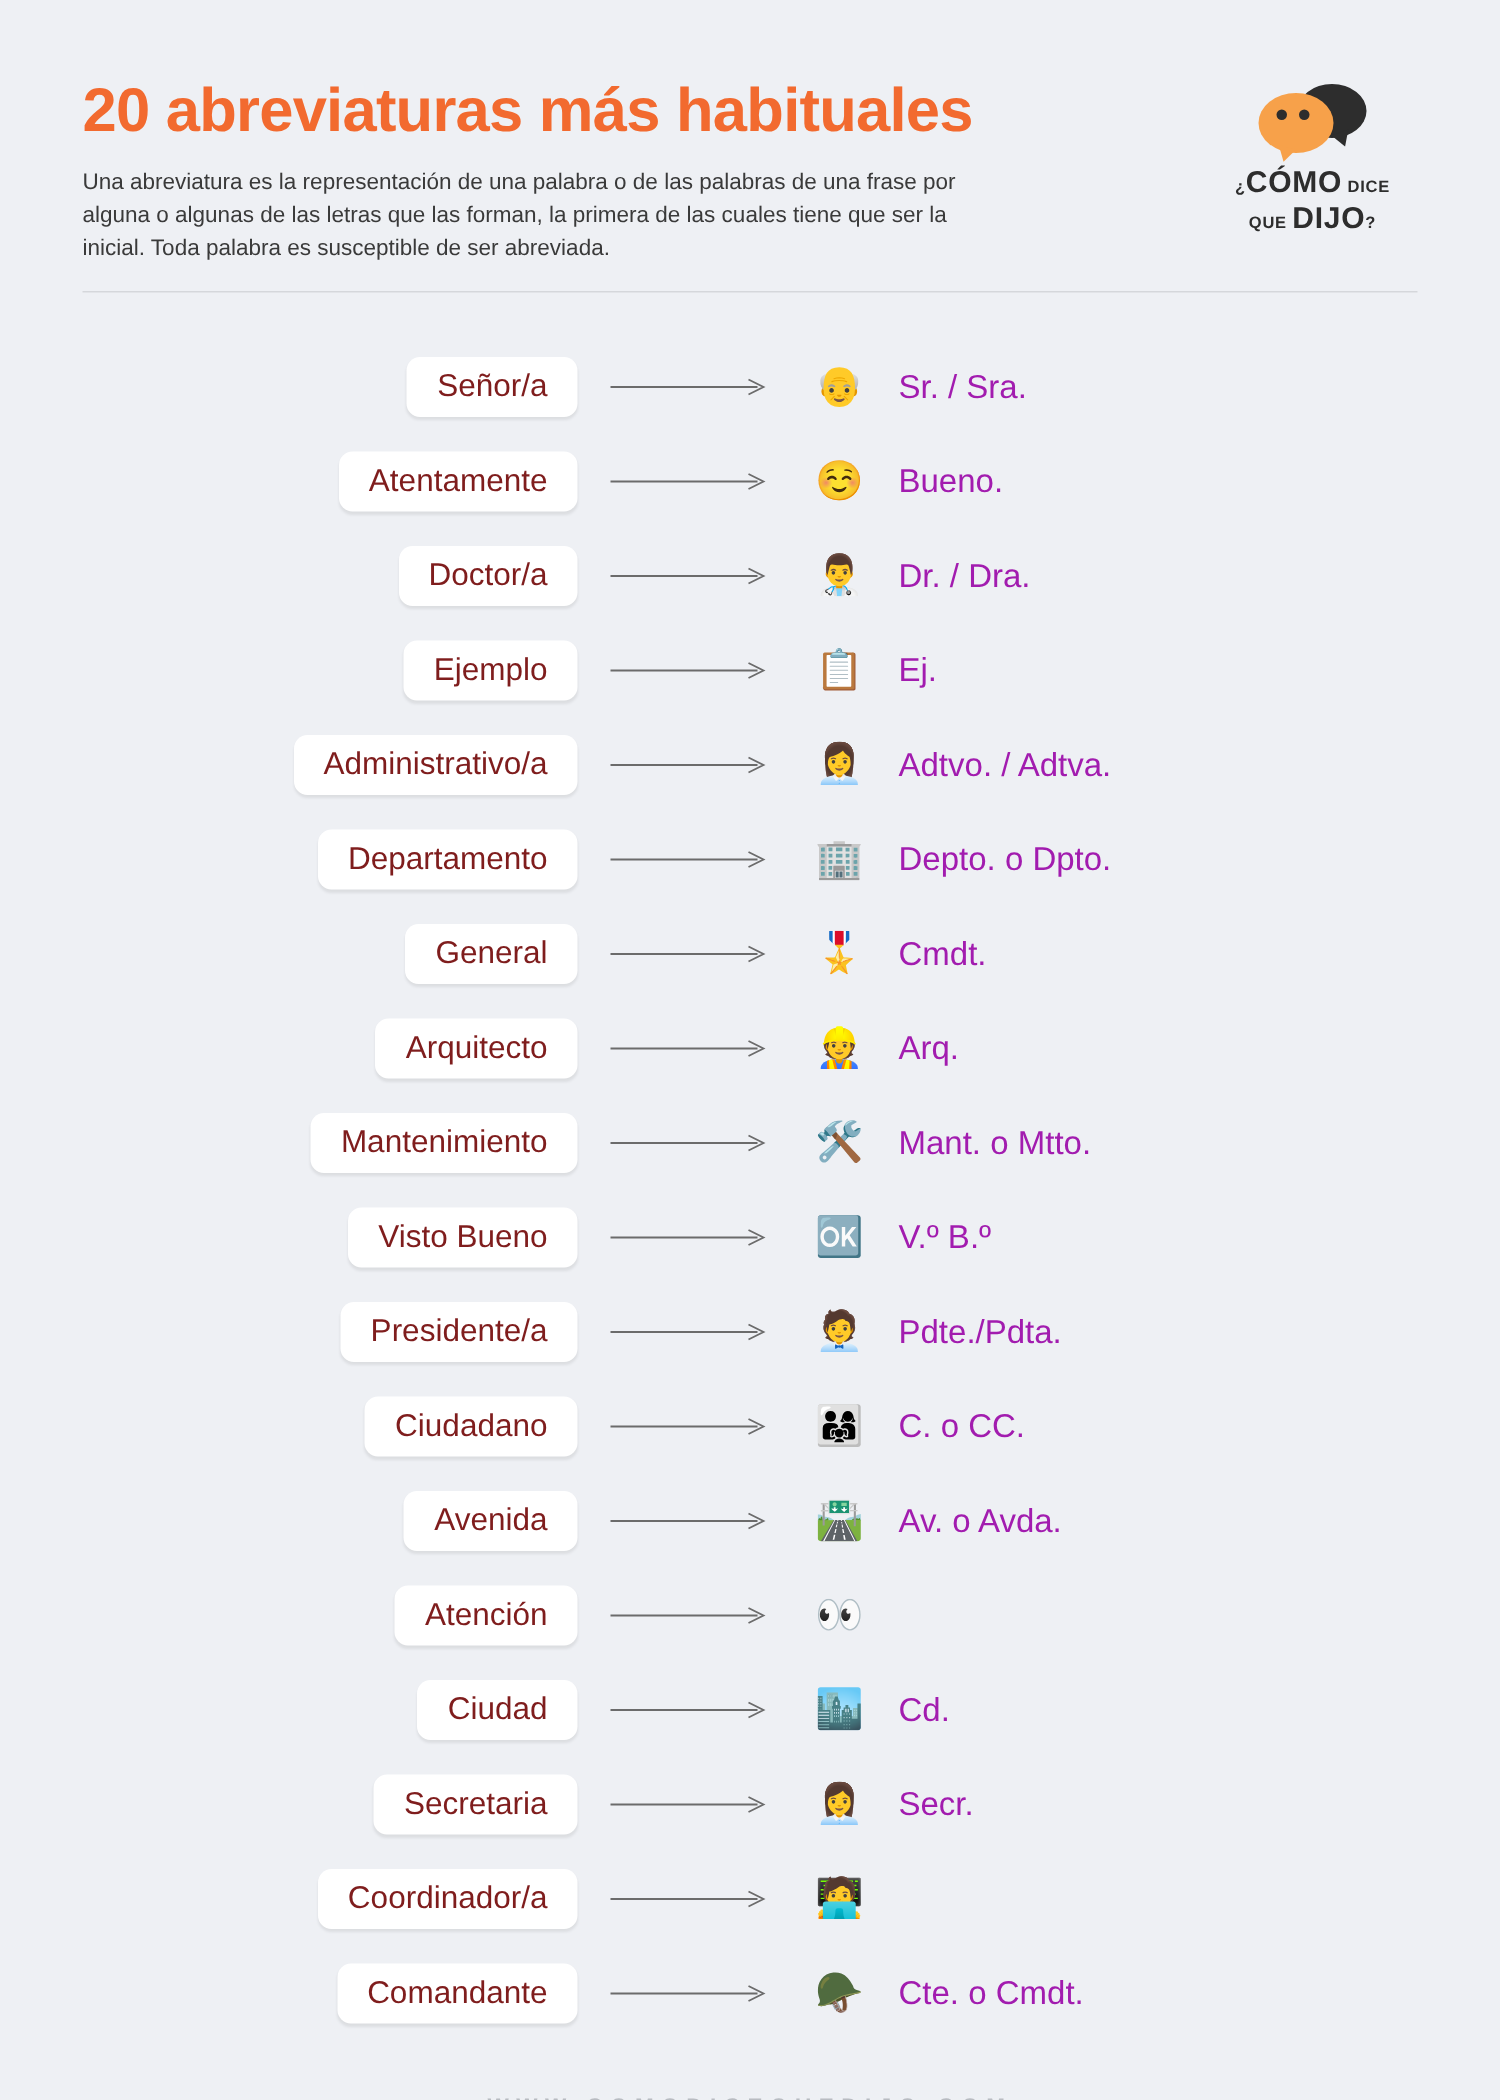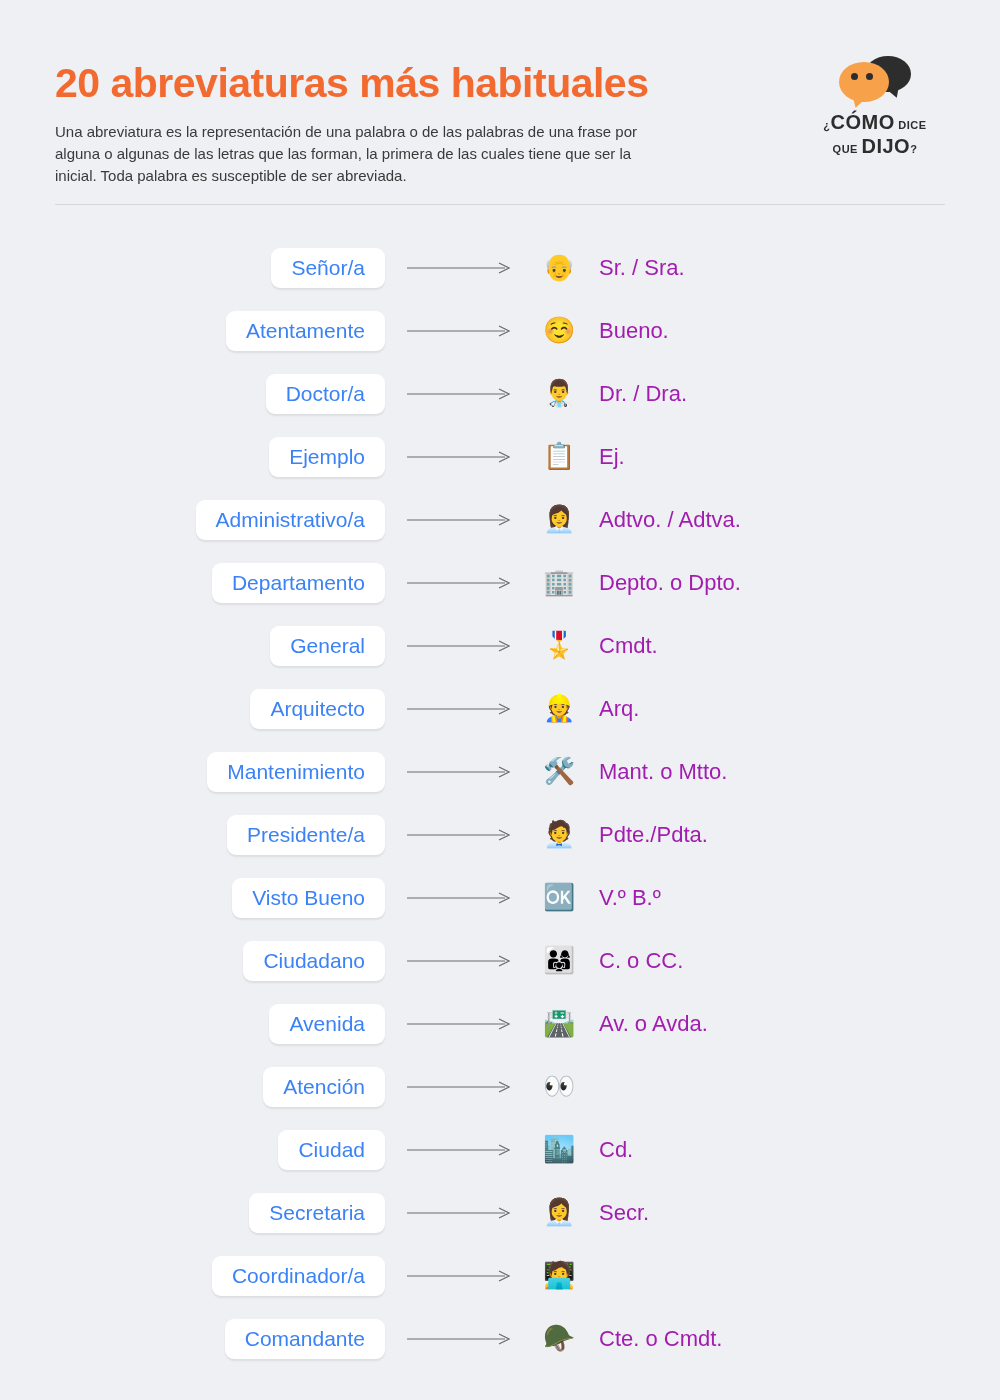--- a/index.html
+++ b/index.html
@@ -18,21 +18,20 @@
   .header {
     display: flex;
     justify-content: space-between;
     align-items: flex-start;
     border-bottom: 1px solid #d5d7db;
     padding-bottom: 18px;
     margin-bottom: 35px;
   }
   .header-left {
     flex: 1;
-    margin-top: 10px;
   }
   h1 {
     color: #f26a2f;
     font-size: 41px;
     font-weight: 700;
     margin-bottom: 14px;
     letter-spacing: -0.5px;
   }
   .subtitle {
     font-size: 15px;
@@ -133,21 +132,21 @@
   .word-col {
     width: 300px;
     text-align: right;
   }
   .word-pill {
     display: inline-block;
     background: #fff;
     border-radius: 9px;
     padding: 8px 20px;
     font-size: 21px;
-    color: #3b82f6;
+    color: #7f1d1d;
     box-shadow: 0 2px 2px rgba(0,0,0,0.08);
   }
   .arrow-col {
     width: 150px;
     display: flex;
     justify-content: center;
     align-items: center;
   }
   .arrow {
     width: 110px;
@@ -301,40 +300,40 @@
       <div class="arrow-col">
         <div class="arrow"><svg viewBox="0 0 110 16">
             <line x1="2" y1="8" x2="100" y2="8" stroke="#6b6b6b" stroke-width="1.2"></line>
             <polyline points="94,3 104,8 94,13" fill="none" stroke="#6b6b6b" stroke-width="1.2"></polyline>
           </svg></div>
       </div>
       <div class="emoji-col">🛠️</div>
       <div class="abbr-col">Mant. o Mtto.</div>
     </div>
     <div class="row">
+      <div class="word-col"><span class="word-pill">Visto Bueno</span></div>
+      <div class="arrow-col">
+        <div class="arrow"><svg viewBox="0 0 110 16">
+            <line x1="2" y1="8" x2="100" y2="8" stroke="#6b6b6b" stroke-width="1.2"></line>
+            <polyline points="94,3 104,8 94,13" fill="none" stroke="#6b6b6b" stroke-width="1.2"></polyline>
+          </svg></div>
+      </div>
+      <div class="emoji-col">🆗</div>
+      <div class="abbr-col">V.º B.º</div>
+    </div>
+    <div class="row">
       <div class="word-col"><span class="word-pill">Presidente/a</span></div>
       <div class="arrow-col">
         <div class="arrow"><svg viewBox="0 0 110 16">
             <line x1="2" y1="8" x2="100" y2="8" stroke="#6b6b6b" stroke-width="1.2"></line>
             <polyline points="94,3 104,8 94,13" fill="none" stroke="#6b6b6b" stroke-width="1.2"></polyline>
           </svg></div>
       </div>
       <div class="emoji-col">🧑‍💼</div>
       <div class="abbr-col">Pdte./Pdta.</div>
-    </div>
-    <div class="row">
-      <div class="word-col"><span class="word-pill">Visto Bueno</span></div>
-      <div class="arrow-col">
-        <div class="arrow"><svg viewBox="0 0 110 16">
-            <line x1="2" y1="8" x2="100" y2="8" stroke="#6b6b6b" stroke-width="1.2"></line>
-            <polyline points="94,3 104,8 94,13" fill="none" stroke="#6b6b6b" stroke-width="1.2"></polyline>
-          </svg></div>
-      </div>
-      <div class="emoji-col">🆗</div>
-      <div class="abbr-col">V.º B.º</div>
     </div>
     <div class="row">
       <div class="word-col"><span class="word-pill">Ciudadano</span></div>
       <div class="arrow-col">
         <div class="arrow"><svg viewBox="0 0 110 16">
             <line x1="2" y1="8" x2="100" y2="8" stroke="#6b6b6b" stroke-width="1.2"></line>
             <polyline points="94,3 104,8 94,13" fill="none" stroke="#6b6b6b" stroke-width="1.2"></polyline>
           </svg></div>
       </div>
       <div class="emoji-col">👨‍👩‍👧</div>

